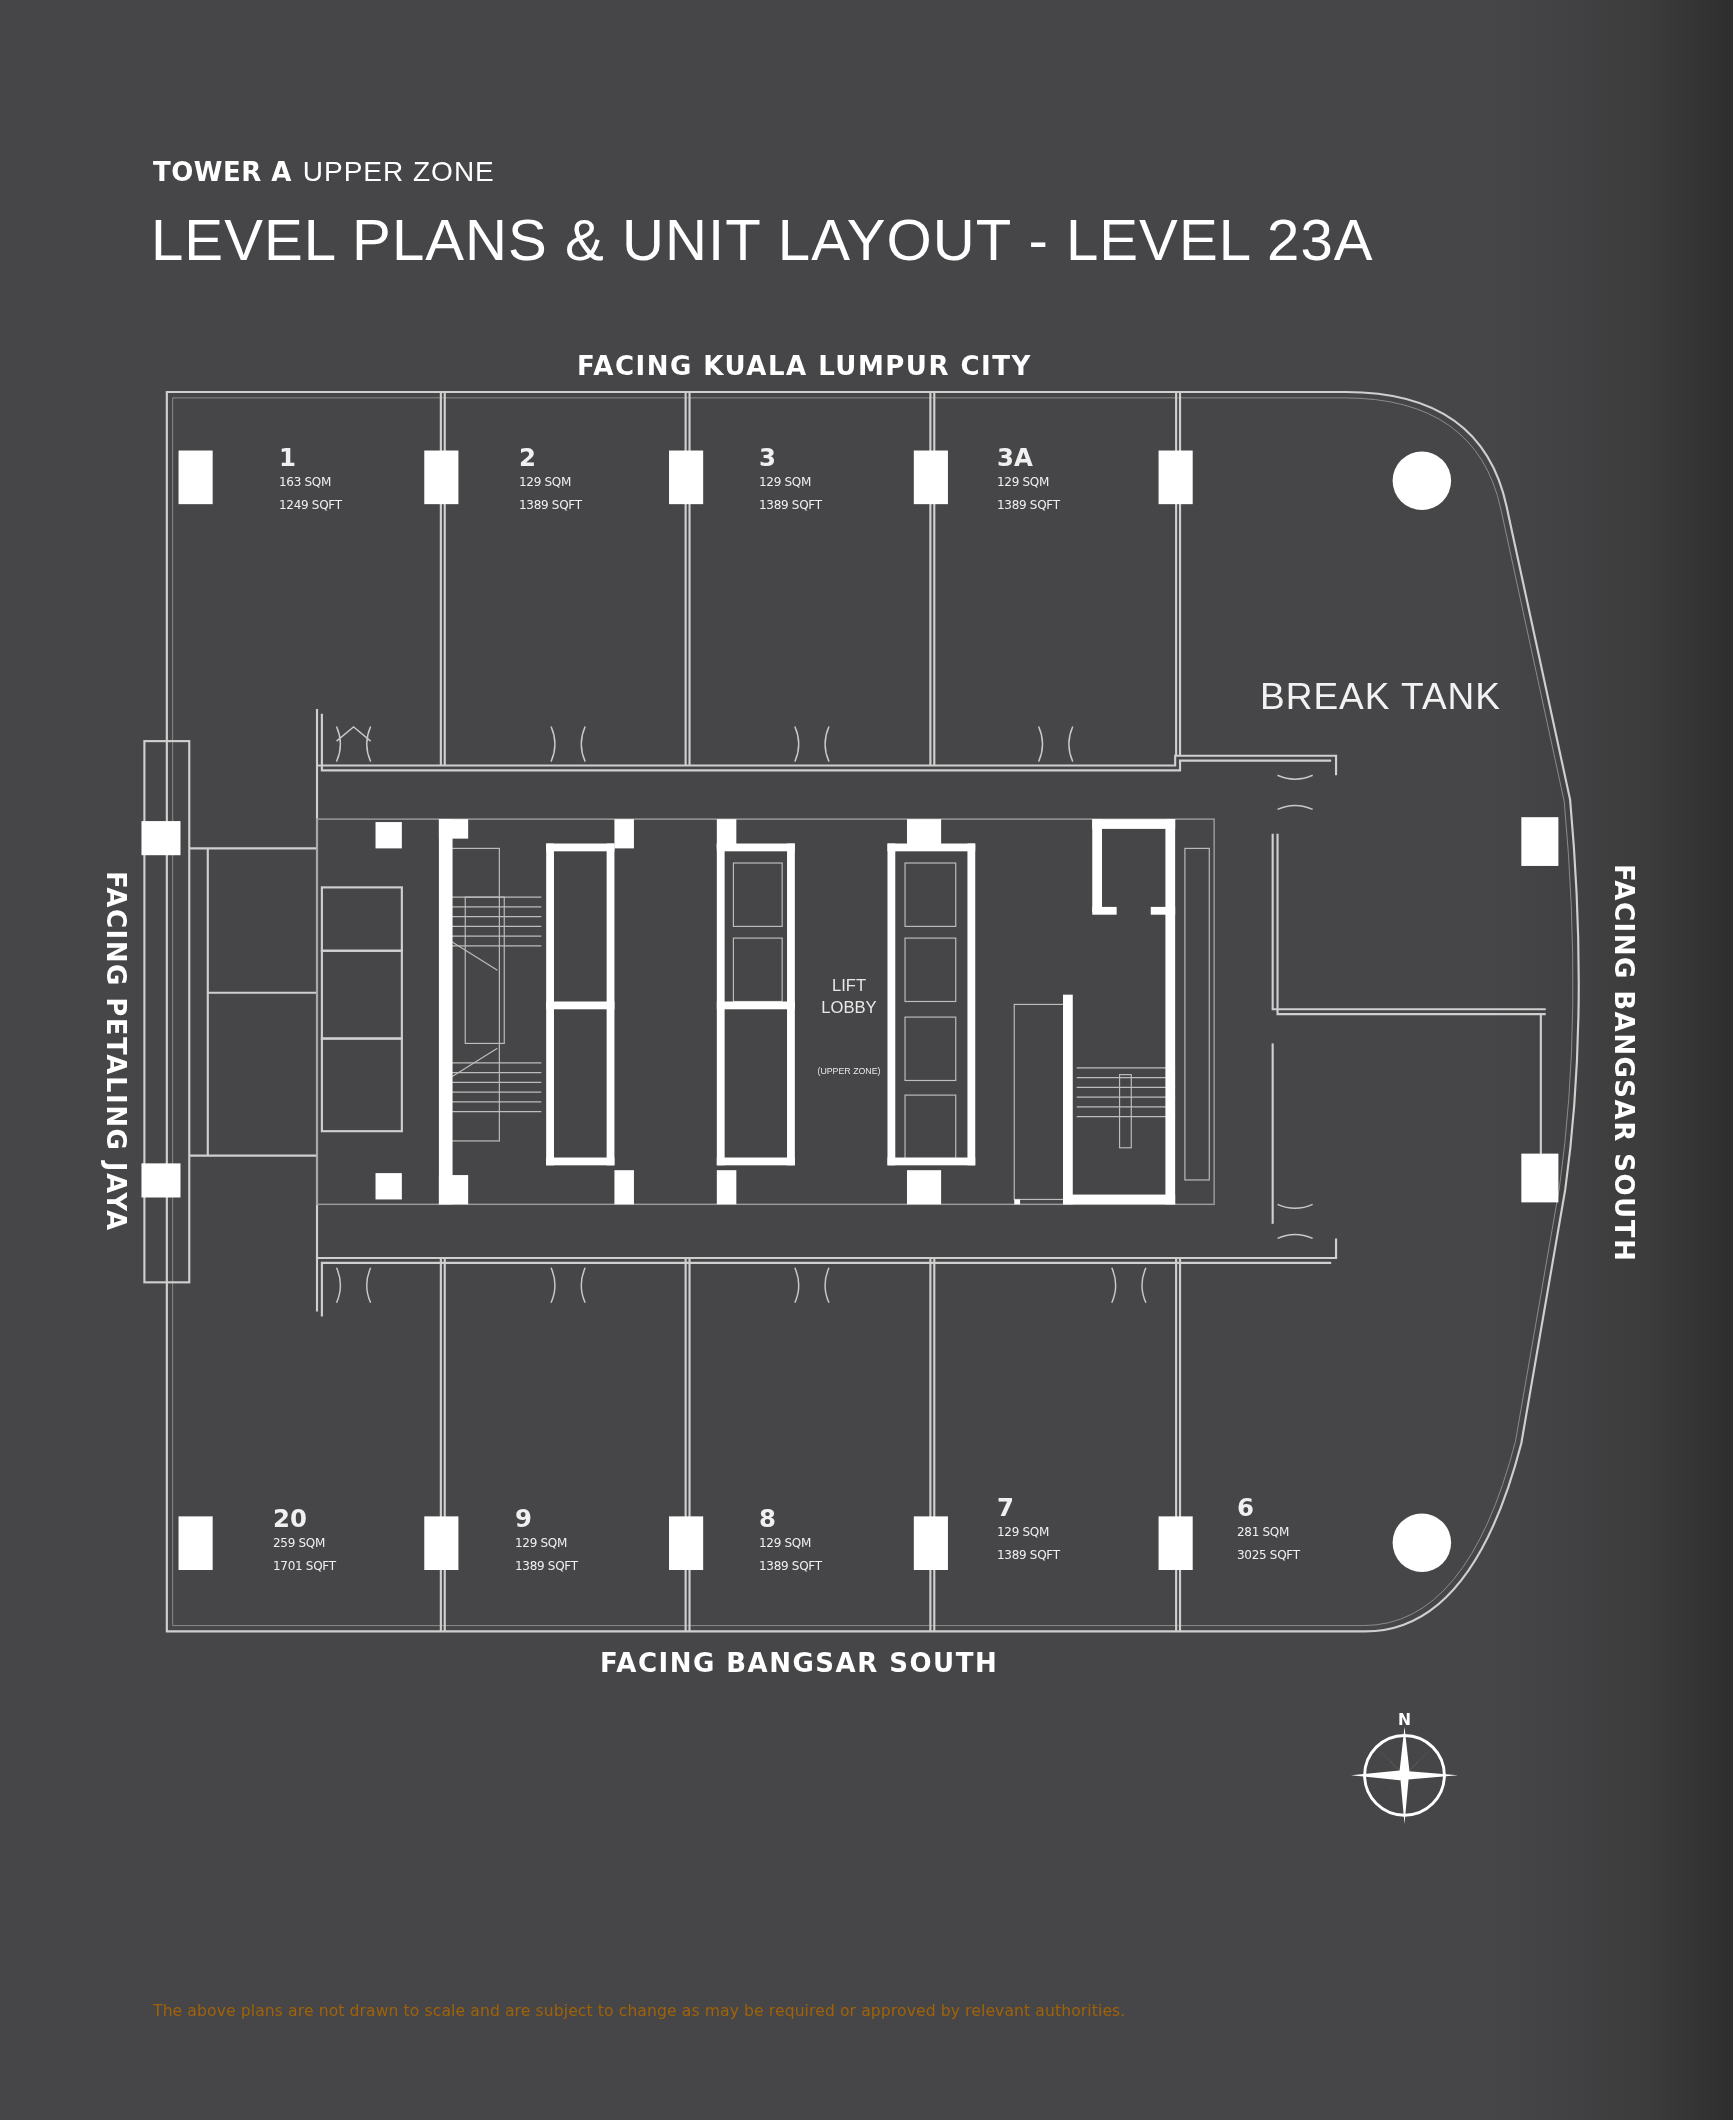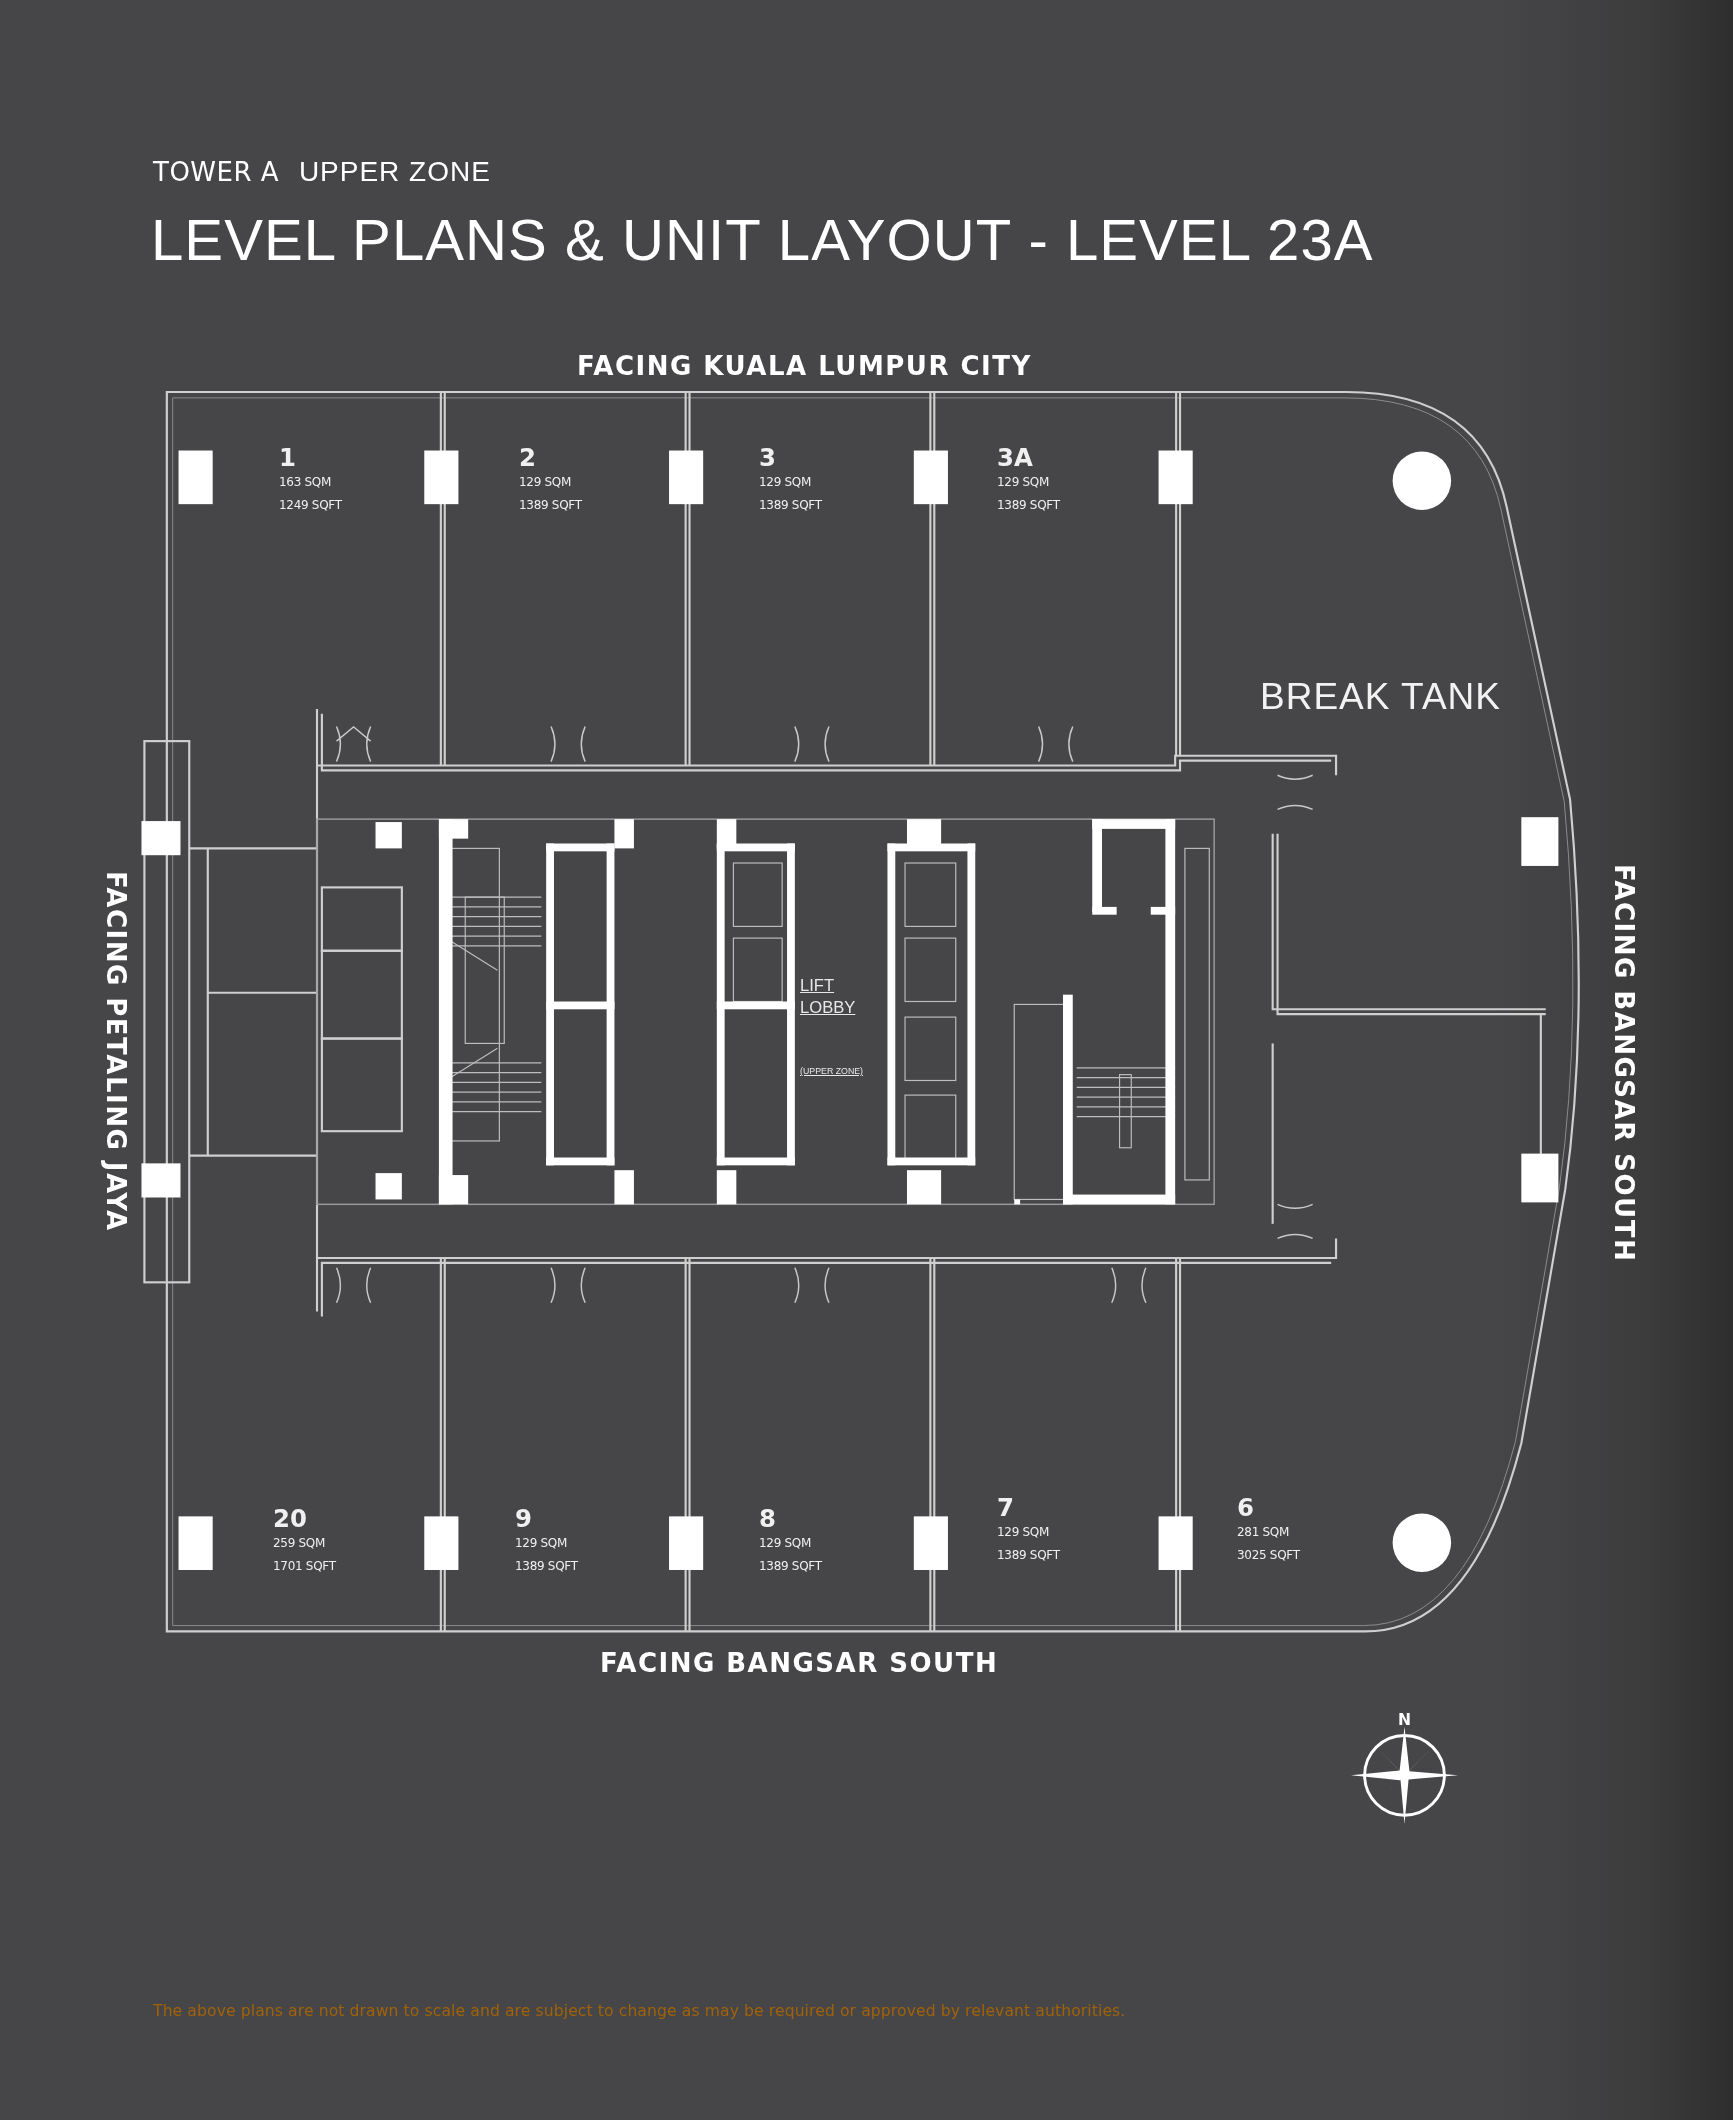--- a/index.html
+++ b/index.html
@@ -2,34 +2,34 @@
 <html><head>
 <meta charset="utf-8">
 <style>
   html, body { margin: 0; padding: 0; }
   body {
     width: 1734px; height: 2120px; overflow: hidden;
     background: linear-gradient(to right, #464648 0%, #464648 86%, #424244 90%, #3c3c3d 95%, #2e2e2e 100%);
     font-family: "DejaVu Sans", sans-serif; color: #ffffff; position: relative;
   }
   .header-sub { position: absolute; left: 153px; top: 156px; font-size: 26px; letter-spacing: 0.5px; }
-  .header-sub .tower { font-weight: normal; margin-right: 11px; }
+  .header-sub .tower { font-weight: bold; margin-right: 2px; }
   .header-sub .zone { font-weight: normal; font-family: "Liberation Sans", sans-serif; font-size: 28px; letter-spacing: 1px; }
   .page-title { position: absolute; left: 151px; top: 207px; font-family: "Liberation Sans", sans-serif; font-weight: normal; font-size: 57px; letter-spacing: 1px; transform: scaleX(1.02); transform-origin: left; }
   .facing { position: absolute; font-family: "DejaVu Sans", sans-serif; font-weight: bold; font-size: 26px; letter-spacing: 1.5px; white-space: nowrap; }
   .facing-top { left: 577px; top: 351px; }
   .facing-bottom { left: 600px; top: 1648px; }
   .facing-left { left: 101px; top: 871px; writing-mode: vertical-rl; }
   .facing-right { left: 1609px; top: 864px; writing-mode: vertical-rl; }
   svg.plan { position: absolute; left: 0; top: 0; }
   .unit-label { position: absolute; font-family: "DejaVu Sans", sans-serif; color: #f0f0f0; line-height: 23.4px; }
   .unit-label .num { font-weight: bold; font-size: 24.4px; display: block; line-height: 27px; }
   .unit-label .area { font-size: 12px; display: block; letter-spacing: -0.3px; }
   .break-tank { position: absolute; left: 1260px; top: 628px; font-family: "Liberation Sans", sans-serif; font-size: 37px; letter-spacing: 1px; color: #f2f2f2; margin-top: 48px; }
-  .lift-lobby { position: absolute; left: 800px; top: 975px; width: 98px; font-family: "Liberation Sans", sans-serif; font-size: 16.6px; line-height: 21.5px; color: #e8e8e8; text-decoration: underline; }
+  .lift-lobby { position: absolute; left: 800px; top: 975px; width: 98px; text-align: center; font-family: "Liberation Sans", sans-serif; font-size: 16.6px; line-height: 21.5px; color: #e8e8e8; }
   .lift-lobby .sub { font-size: 8.8px; display: block; line-height: 11.7px; margin-top: 48px; }
   .compass { position: absolute; left: 1351px; top: 1705px; }
   .footnote { position: absolute; left: 153px; top: 2002px; font-size: 15.6px; color: #a16207; letter-spacing: 0.1px; }
 </style>
 </head>
 <body>
 
 <div class="header-sub">
   <span class="tower">TOWER A</span>
   <span class="zone">UPPER ZONE</span>

